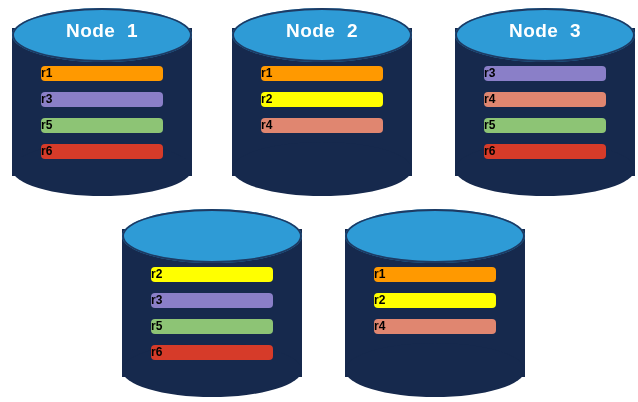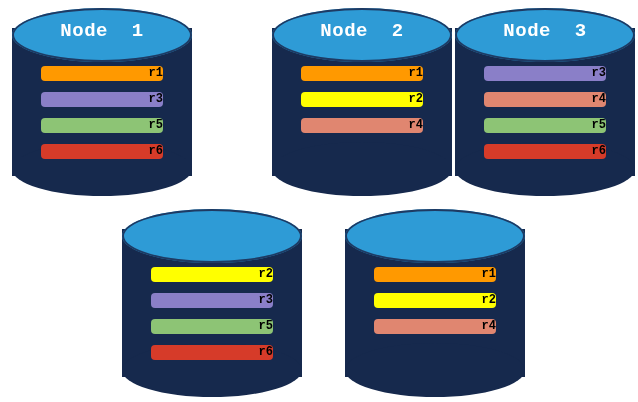--- a/index.html
+++ b/index.html
@@ -19,21 +19,20 @@
     position: absolute;
     left: 0; top: 0;
     width: 638px;
     height: 402px;
   }
 
   .node {
     position: absolute;
     width: 180px;
     height: 188px;
-    font-family: Liberation Mono, monospace;
   }
 
   
   .cyl-body {
     position: absolute;
     left: 0;
     top: 20px;
     width: 180px;
     height: 148px;
     background: #16294D;
@@ -96,42 +95,42 @@
   }
 
   .shard {
     width: 122px;
     height: 15px;
     border-radius: 4px;
     color: #0a0a0a;
     font-size: 12px;
     font-weight: bold;
     line-height: 15px;
-    text-align: right;
+    text-align: left;
     box-sizing: border-box;
   }
 </style>
 </head>
 <body>
 
 <div id="diagram" style="background: rgb(255, 255, 255);">
     <div class="node" style="left: 12px; top: 8px;">
       <div class="cyl-body" style="background: rgb(22, 41, 77);"></div>
       <div class="cyl-bottom" style="background: rgb(22, 41, 77);"></div>
       <div class="cyl-top" style="background: rgb(46, 155, 214);"></div>
       <div class="cyl-top-rim" style="border-color: rgb(30, 58, 99);"></div>
       <div class="node-title" style="color: rgb(255, 255, 255);">Node  1</div>
       <div class="shards">
         <div class="shard" style="background: rgb(255, 153, 0); color: rgb(0, 0, 0);">r1</div>
         <div class="shard" style="background: rgb(138, 127, 200); color: rgb(0, 0, 0);">r3</div>
         <div class="shard" style="background: rgb(141, 196, 117); color: rgb(0, 0, 0);">r5</div>
         <div class="shard" style="background: rgb(214, 59, 41); color: rgb(0, 0, 0);">r6</div>
       </div>
     </div>
-    <div class="node" style="left: 232px; top: 8px; margin-left: 40px;">
+    <div class="node" style="left: 232px; top: 8px;">
       <div class="cyl-body" style="background: rgb(22, 41, 77);"></div>
       <div class="cyl-bottom" style="background: rgb(22, 41, 77);"></div>
       <div class="cyl-top" style="background: rgb(46, 155, 214);"></div>
       <div class="cyl-top-rim" style="border-color: rgb(30, 58, 99);"></div>
       <div class="node-title" style="color: rgb(255, 255, 255);">Node  2</div>
       <div class="shards">
         <div class="shard" style="background: rgb(255, 153, 0); color: rgb(0, 0, 0);">r1</div>
         <div class="shard" style="background: rgb(255, 255, 0); color: rgb(0, 0, 0);">r2</div>
         <div class="shard" style="background: rgb(224, 134, 112); color: rgb(0, 0, 0);">r4</div>
       </div>

